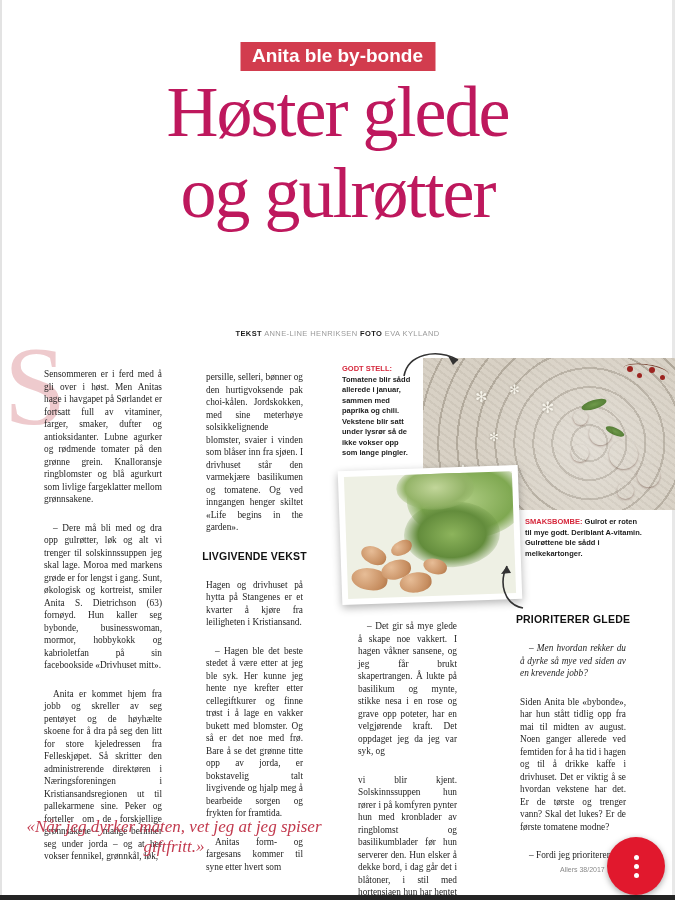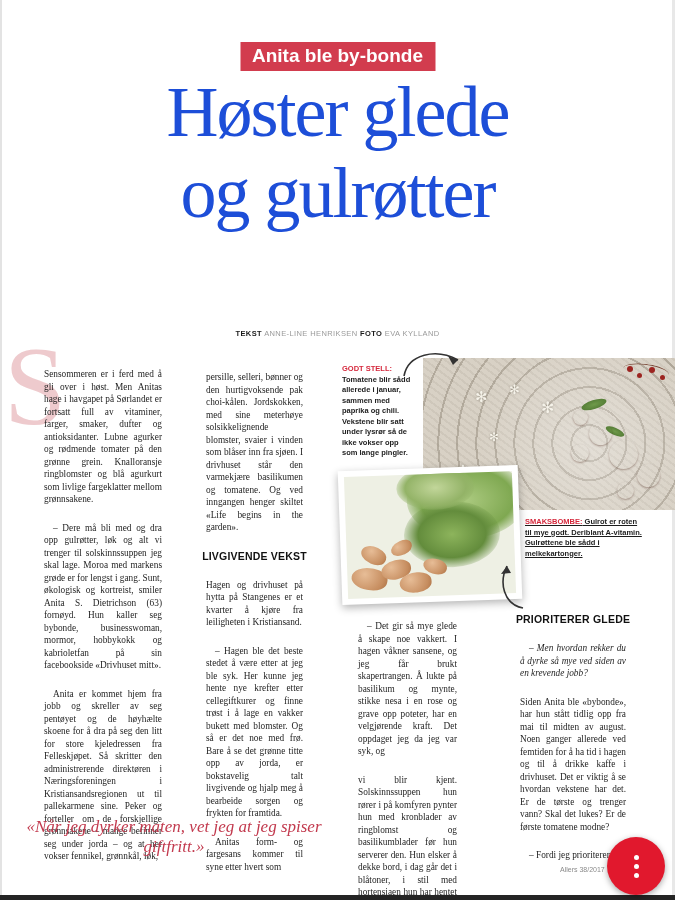--- a/index.html
+++ b/index.html
@@ -10,21 +10,21 @@
   .edge-right{position:absolute;right:0;top:0;width:3px;height:100%;background:#e8e8e8;}
   .edge-bottom{position:absolute;left:0;bottom:0;width:100%;height:5px;background:#242424;}
 
   
   .kicker{position:absolute;top:42px;left:50%;transform:translateX(-50%);
           background:#d23c4e;color:#fff;font:bold 19px/26px "Liberation Sans",sans-serif;
           padding:1px 12px 2px;white-space:nowrap;}
 
   
   .headline{position:absolute;top:72px;left:0;width:100%;text-align:center;
-            color:#1d4ed8;font-family:"Liberation Serif",serif;font-weight:400;
+            color:#be185d;font-family:"Liberation Serif",serif;font-weight:400;
             font-size:72px;line-height:81px;letter-spacing:-2px;}
 
   
   .intro{position:absolute;top:258px;left:50%;transform:translateX(-50%);width:478px;
          text-align:center;font:15.5px/21.5px "Liberation Sans",sans-serif;color:#9b9b9b;}
 
   
   .byline{position:absolute;top:329px;left:0;width:100%;text-align:center;
           font:7.5px "Liberation Sans",sans-serif;color:#9a9a9a;letter-spacing:.4px;}
   .byline b{color:#1a1a1a;font-weight:bold;}
@@ -93,21 +93,21 @@
   .c2{left:34px;bottom:18px;width:30px;height:19px;transform:rotate(-10deg);}
   .c3{left:14px;bottom:34px;width:26px;height:17px;transform:rotate(28deg);}
   .c4{left:52px;bottom:4px;width:32px;height:20px;transform:rotate(-4deg);}
   .c5{left:76px;bottom:22px;width:24px;height:15px;transform:rotate(18deg);}
   .c6{left:44px;bottom:42px;width:22px;height:14px;transform:rotate(-22deg);}
 
   
   .caption{position:absolute;z-index:2;font:bold 7.5px/10.5px "Liberation Sans",sans-serif;color:#1c1c1c;}
   .caption .cap-label{color:#d5283c;}
   .caption-godt{left:342px;top:364px;width:72px;}
-  .caption-smak{left:525px;top:517px;width:118px;text-decoration:underline;}
+  .caption-smak{left:525px;top:517px;width:118px;}
   .arrow-svg{position:absolute;z-index:4;}
   .arrow1{left:398px;top:346px;}
   .arrow2{left:497px;top:558px;}
 
   
   .quote{position:absolute;left:24px;top:817px;width:300px;z-index:2;text-align:center;
          font-style:italic;font-family:"Liberation Serif",serif;font-size:17px;
          line-height:20px;color:#c23a4e;}
 
   

